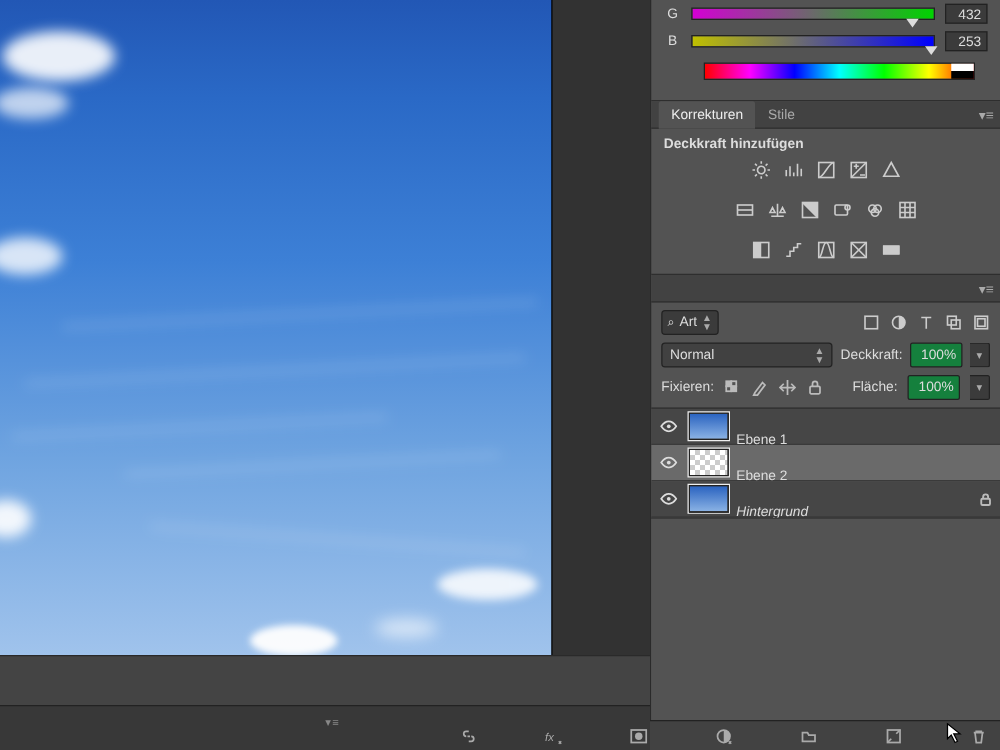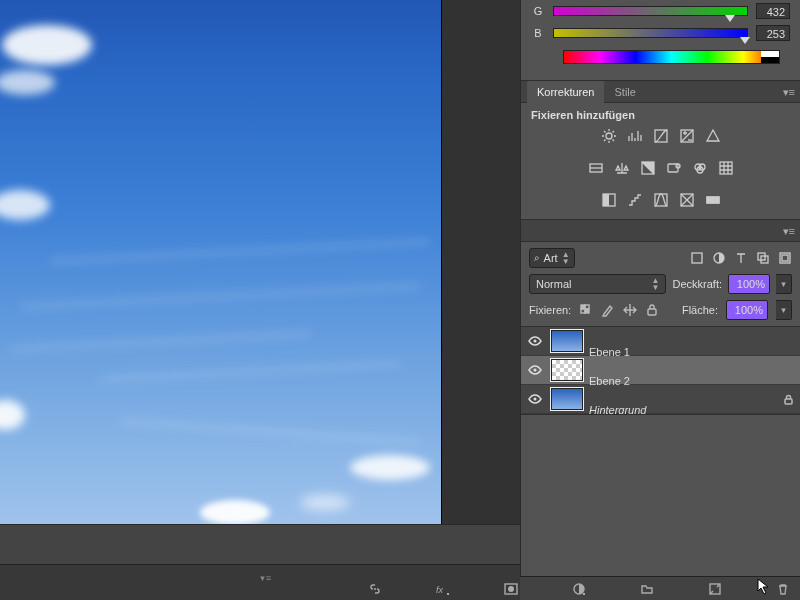--- a/index.html
+++ b/index.html
@@ -46,21 +46,21 @@
   .filter{display:flex;align-items:center;height:20px;background:#3b3b3b;border:1px solid #222;border-radius:3px;padding:0 4px;gap:4px;color:#ddd;}
   .filter .arrows{font-size:8px;line-height:7px;color:#aaa;}
   .spacer{flex:1;}
   .modeicons{display:flex;gap:8px;}
   .modeicons .mi{width:14px;height:14px;color:#ccc;}
   .modeicons svg{width:14px;height:14px;stroke:#ccc;fill:none;stroke-width:1.3;}
   .row2{display:flex;align-items:center;padding:0 8px 6px 8px;gap:6px;}
   .blend{flex:1;height:20px;background:#414141;border:1px solid #222;border-radius:3px;display:flex;align-items:center;justify-content:space-between;padding:0 6px;color:#ddd;}
   .blend .arrows{font-size:8px;line-height:7px;color:#aaa;}
   .lab-r{color:#ddd;}
-  .pct{width:42px;height:20px;background:#8b5cf6;border:1px solid #222;color:#ddd;text-align:right;padding-right:4px;line-height:18px;border-radius:2px;}
+  .pct{width:42px;height:20px;background:#15803d;border:1px solid #222;color:#ddd;text-align:right;padding-right:4px;line-height:18px;border-radius:2px;}
   .drop{width:16px;height:20px;background:#3b3b3b;border:1px solid #222;border-left:none;border-radius:0 2px 2px 0;display:flex;align-items:center;justify-content:center;color:#aaa;font-size:9px;}
   .lockrow{display:flex;align-items:center;padding:0 8px 6px 8px;gap:8px;}
   .lockrow .li{width:14px;height:14px;color:#bbb;}
   .lockrow svg{width:14px;height:14px;stroke:#bbb;fill:none;stroke-width:1.4;}
   .layers-list{background:#464646;border-top:1px solid #2e2e2e;border-bottom:1px solid #2e2e2e;max-height:280px;overflow:hidden;}
   .layer{display:flex;align-items:center;height:29px;border-bottom:1px solid #3a3a3a;}
   .layer.selected{background:#6a6a6a;}
   .vis{width:28px;display:flex;align-items:center;justify-content:center;}
   .vis svg{width:14px;height:10px;stroke:#ddd;fill:none;stroke-width:1.4;}
   .thumb{width:32px;height:22px;margin:0 6px 0 2px;border:1px solid #222;box-shadow:0 0 0 1px #eee;}
@@ -123,21 +123,21 @@
   </div>
 
   <div class="panel-sep"></div>
   <div class="tabs">
     <div id="adj-tabs" style="display:flex;">
         <div class="tab active">Korrekturen</div>
         <div class="tab">Stile</div>
       </div>
     <span class="menu">▾≡</span>
   </div>
-  <div class="adj-title">Fixieren hinzufügen</div>
+  <div class="adj-title">Deckkraft hinzufügen</div>
   <div class="adj-rows" id="adj-r1">
       <span class="ic">
         <svg viewBox="0 0 16 16">
           <circle cx="8" cy="8" r="3"></circle>
           <path d="M8 1v2M8 13v2M1 8h2M13 8h2M3 3l1.5 1.5M11.5 11.5L13 13M3 13l1.5-1.5M11.5 4.5L13 3"></path>
         </svg>
       </span>
       <span class="ic">
         <svg viewBox="0 0 16 16">
           <path d="M2 13V8M5 13V5M8 13V10M11 13V3M14 13V7"></path>

